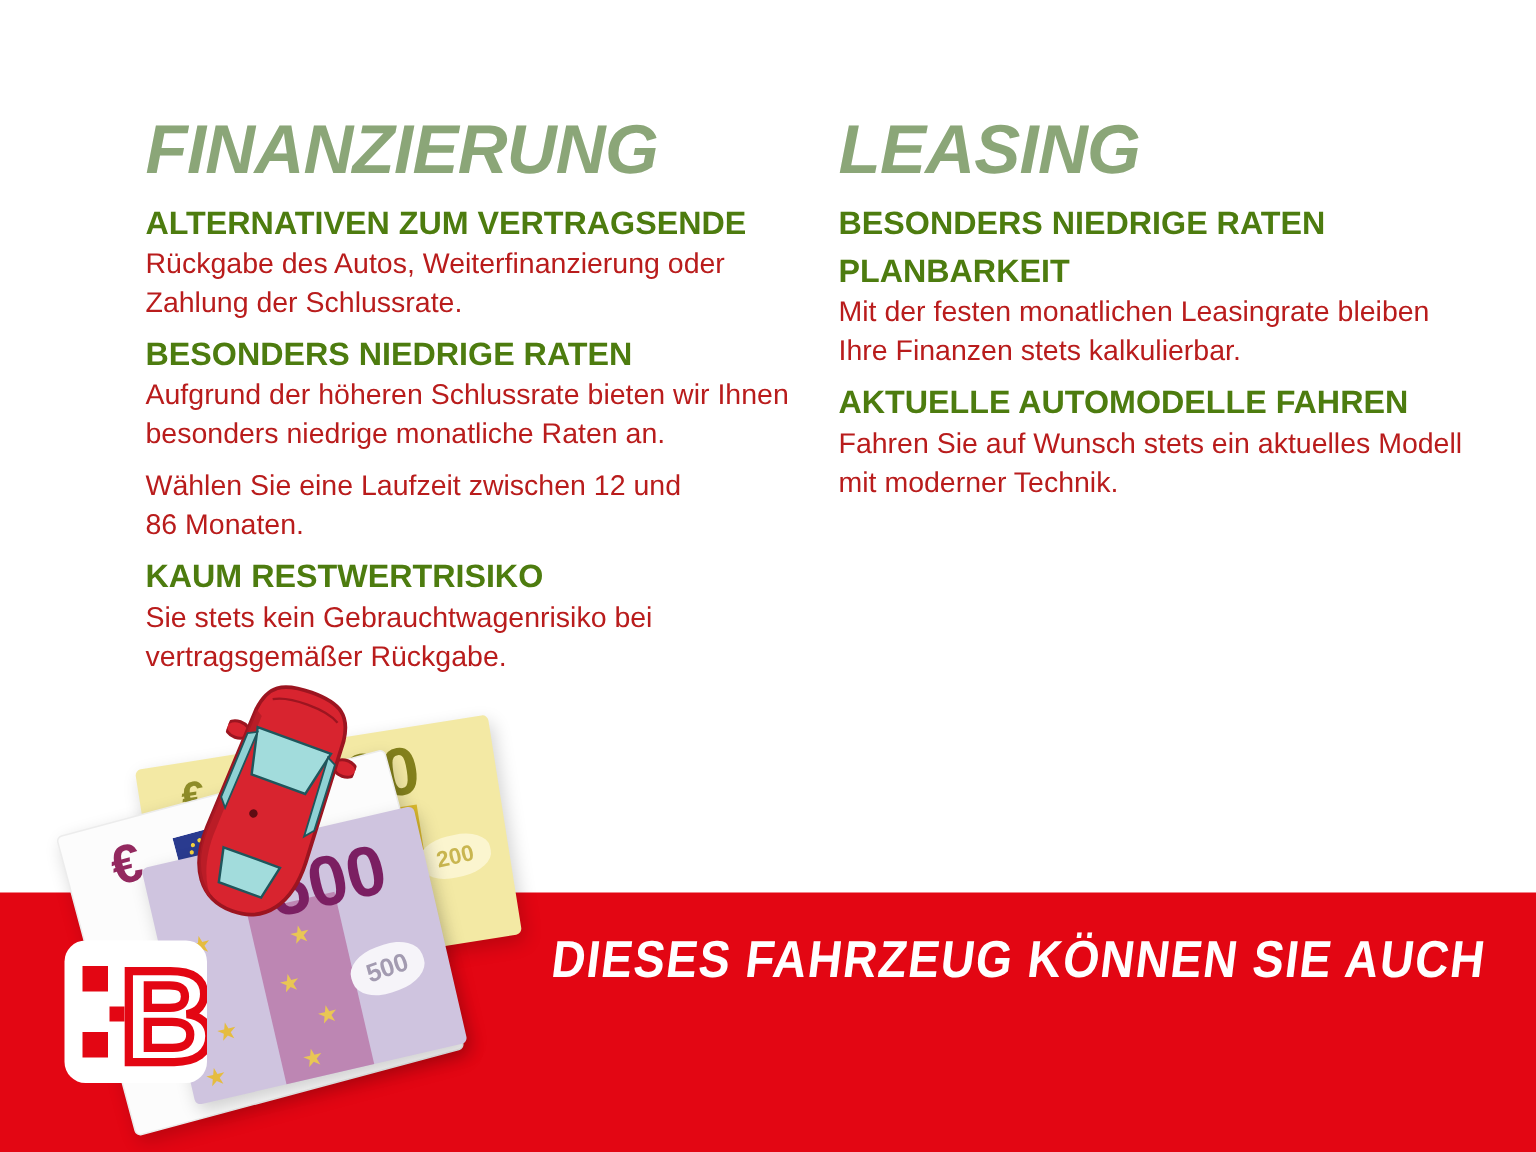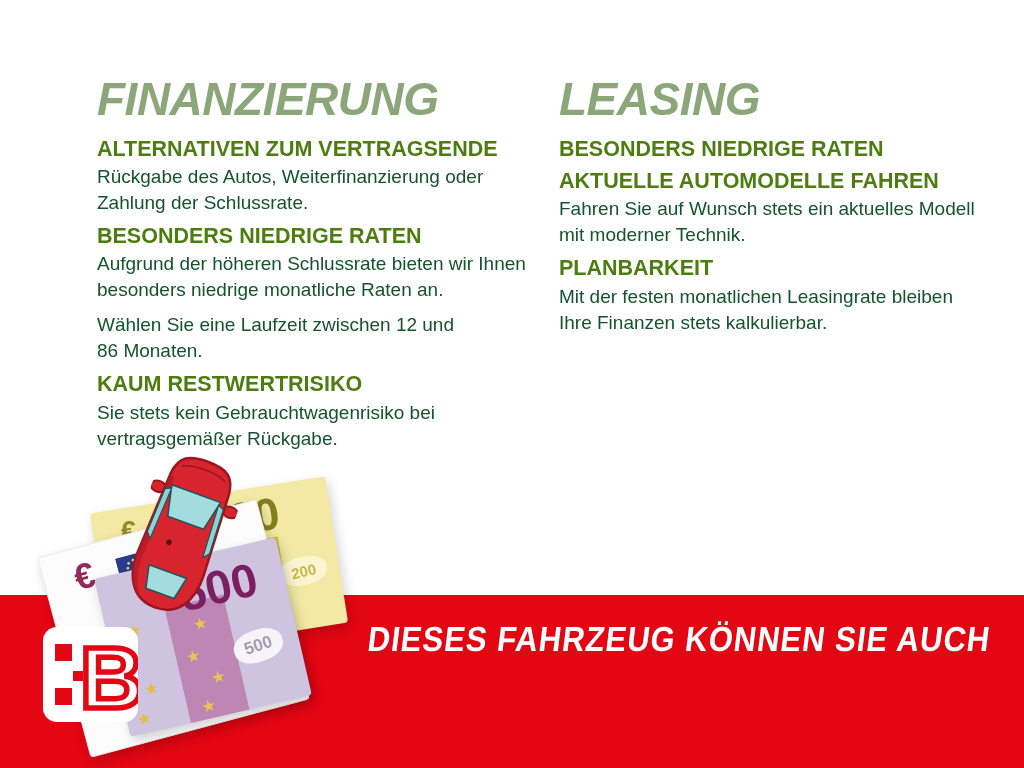--- a/index.html
+++ b/index.html
@@ -21,21 +21,21 @@
     color:#8BA678;letter-spacing:-0.5px;
   }
   .section{margin:0 0 9px 0;}
   .section h2{
     margin:0 0 3px 0;
     font-size:21.5px;line-height:1.08;font-weight:bold;
     color:#4d7c0f;letter-spacing:0;
   }
   .section p{
     margin:0;
-    font-size:19px;line-height:26px;color:#14532d;
+    font-size:19px;line-height:26px;color:#b91c1c;
     white-space:pre-line;
   }
 
   
   .banner{
     position:absolute;left:0;top:595px;width:1024px;height:173px;
     background:#e30613;z-index:1;
   }
   .banner-text{
     position:absolute;right:34px;top:622px;text-align:right;z-index:8;
@@ -128,28 +128,28 @@
     </div>
   </div>
 
   <div class="col col-right">
     <h1 class="col-title">LEASING</h1>
 
     <div class="section">
       <h2>BESONDERS NIEDRIGE RATEN</h2>
     </div>
     <div class="section">
+      <h2>PLANBARKEIT</h2>
+      <p>Mit der festen monatlichen Leasingrate bleiben
+Ihre Finanzen stets kalkulierbar.</p>
+    </div>
+    <div class="section">
       <h2>AKTUELLE AUTOMODELLE FAHREN</h2>
       <p>Fahren Sie auf Wunsch stets ein aktuelles Modell
 mit moderner Technik.</p>
-    </div>
-    <div class="section">
-      <h2>PLANBARKEIT</h2>
-      <p>Mit der festen monatlichen Leasingrate bleiben
-Ihre Finanzen stets kalkulierbar.</p>
     </div>
   </div>
 
   <div class="banner"></div>
   <div class="banner-text">
     <div class="banner-line1">DIESES FAHRZEUG KÖNNEN SIE AUCH</div>
   </div>
 
   <div class="illus">
 

